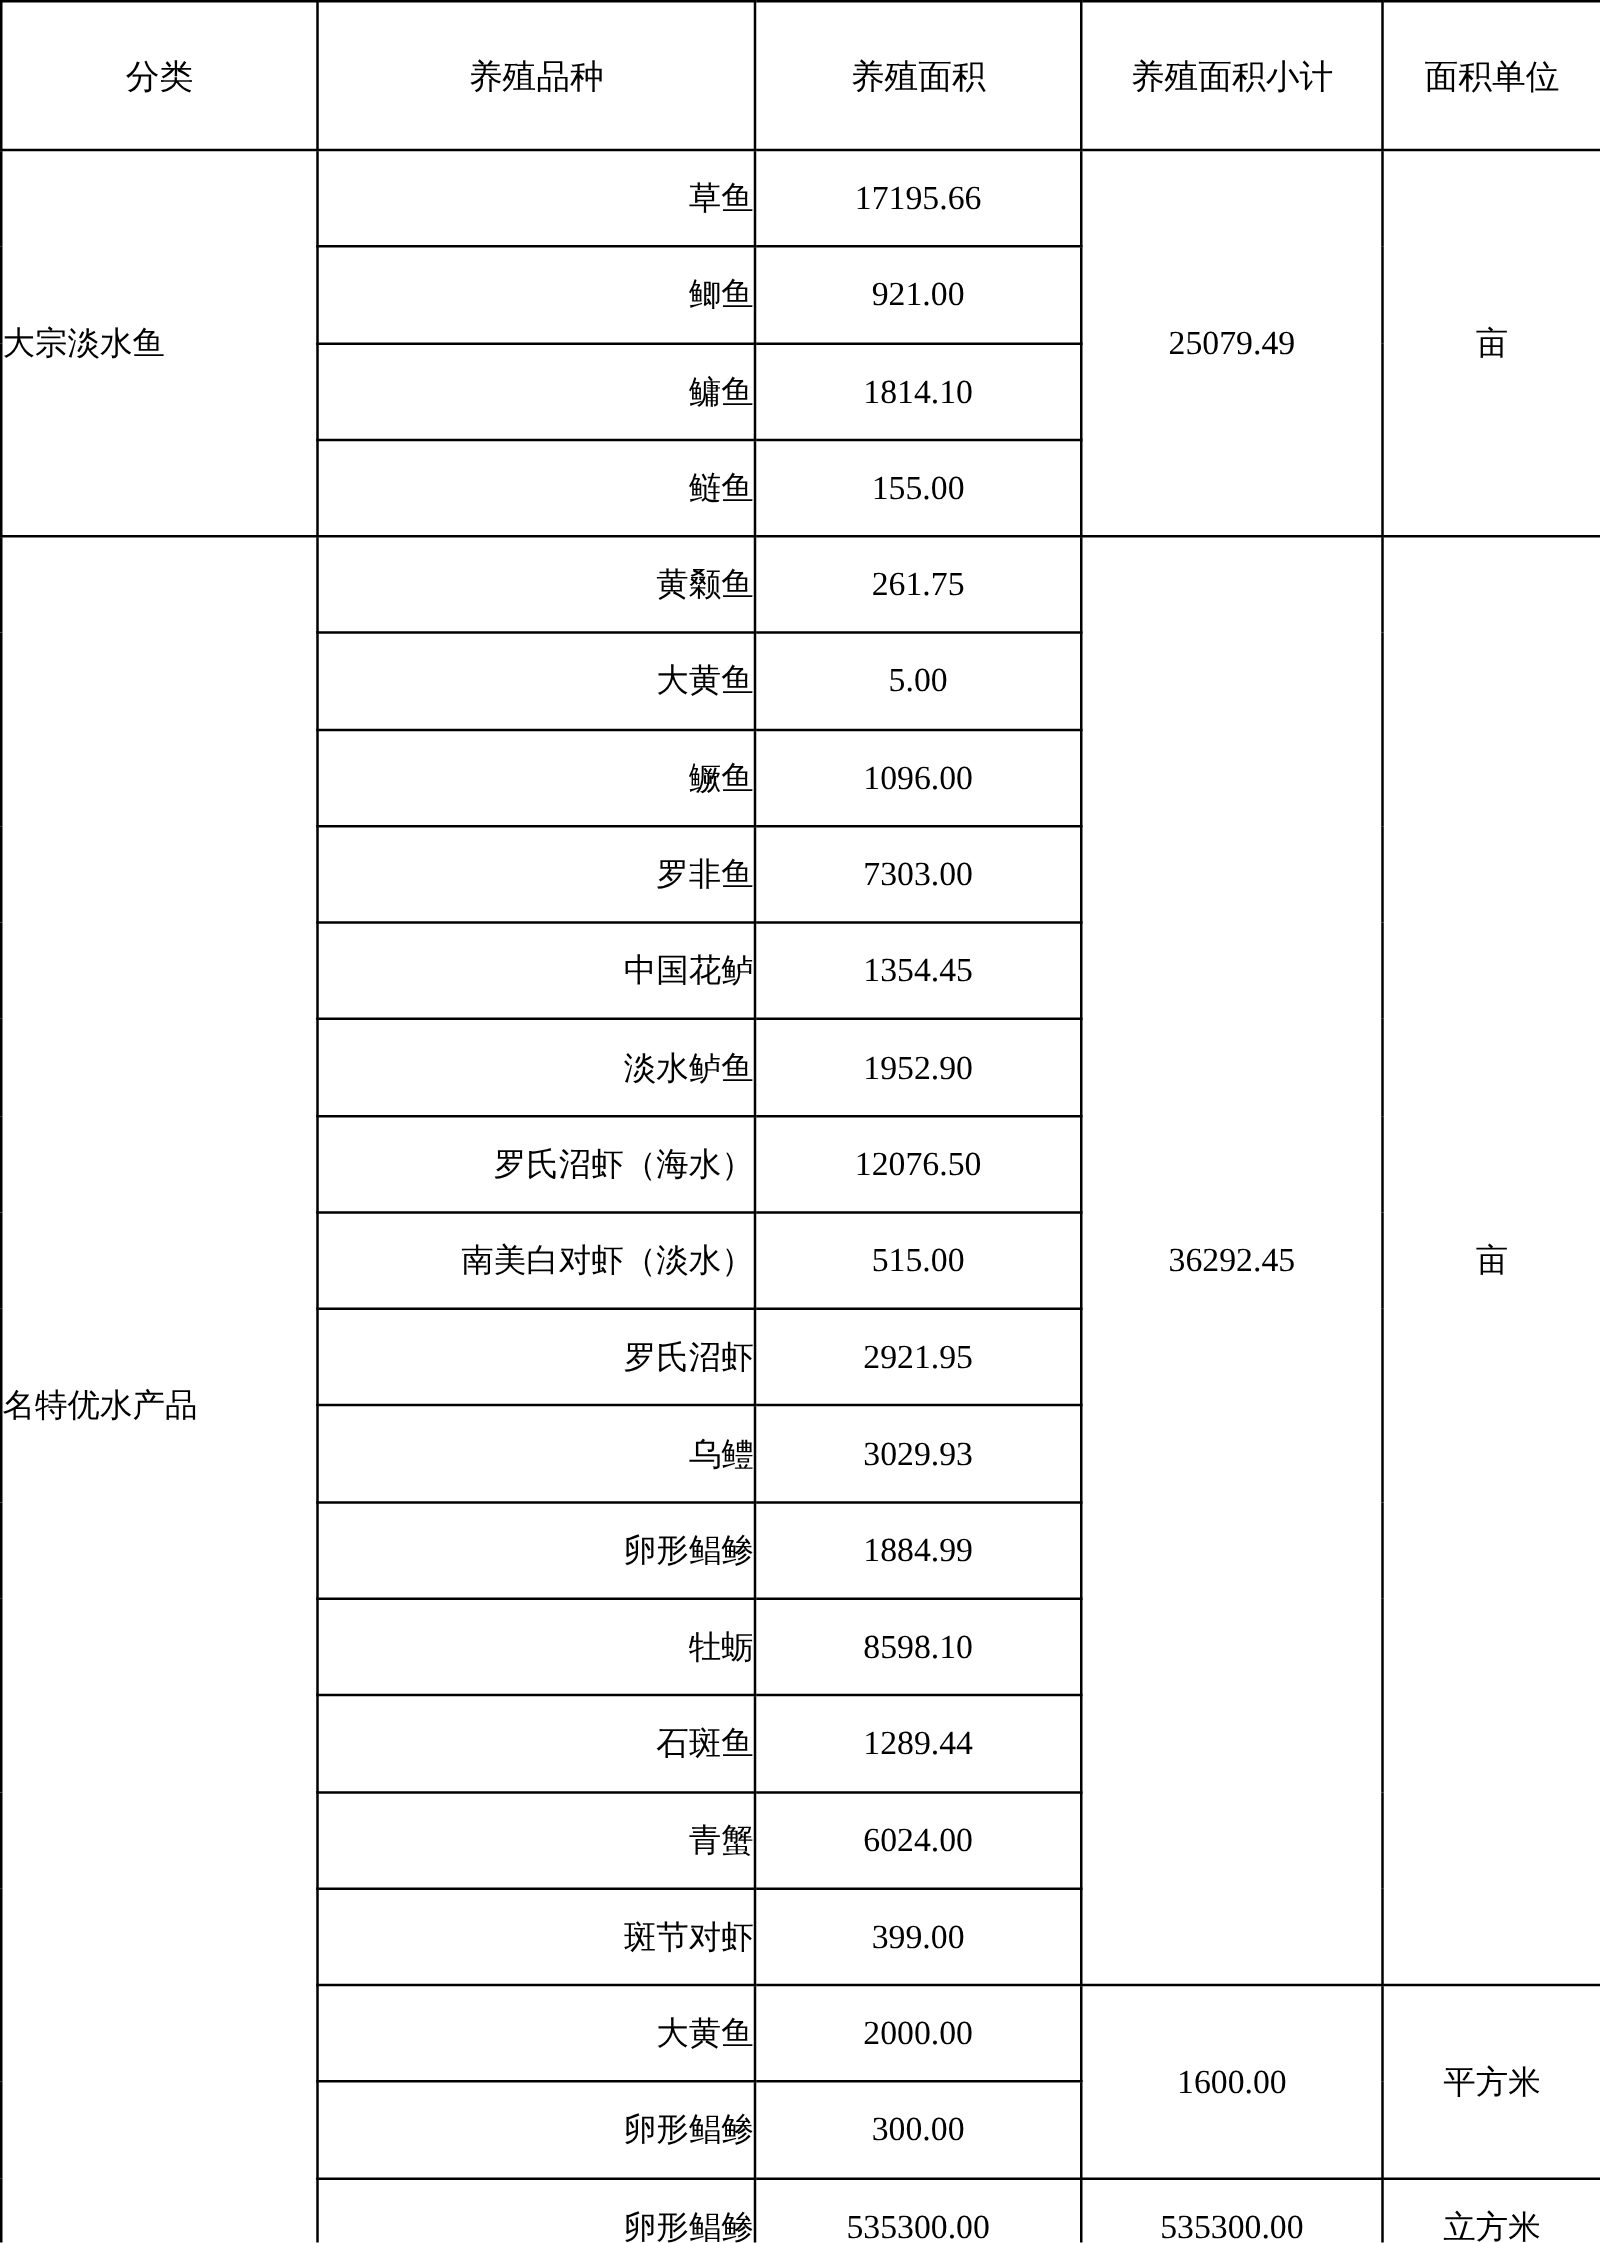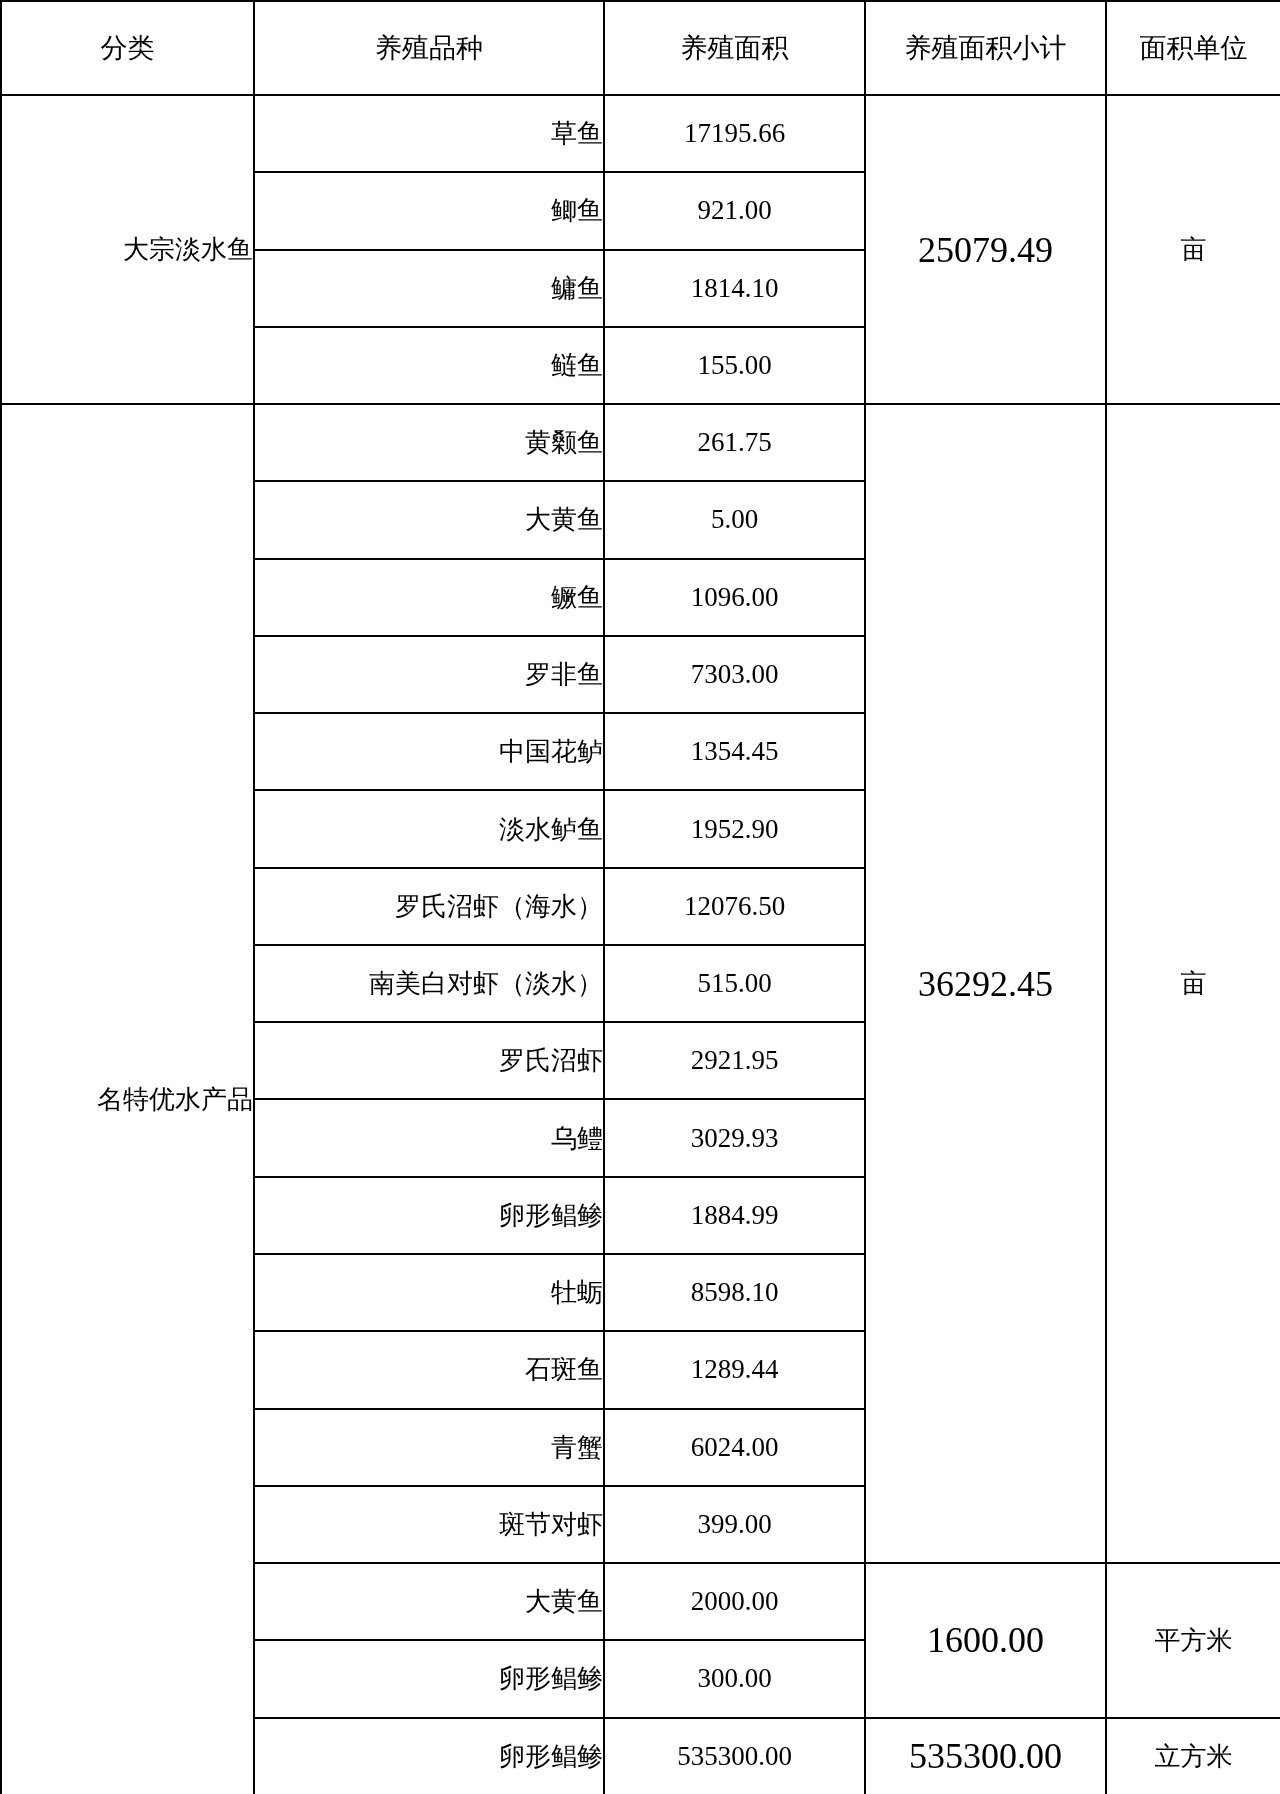--- a/index.html
+++ b/index.html
@@ -25,47 +25,47 @@
     table.aqua col.c3 { width: 261px; }
     table.aqua col.c4 { width: 241px; }
     table.aqua col.c5 { width: 175px; }
     table.aqua th, table.aqua td {
       border: 2.5px solid #000;
       padding: 0;
       vertical-align: middle;
       overflow: hidden;
       white-space: nowrap;
     }
-    table.aqua thead tr { height: 94px; }
+    table.aqua thead tr { height: 119px; }
     table.aqua thead th {
       font-family: "DejaVu Sans", "Liberation Sans", sans-serif;
       font-weight: normal;
       font-size: 27px;
       text-align: center;
       letter-spacing: 0px;
     }
     table.aqua tbody tr { height: 77.27px; }
     td.category {
-      text-align: right;
+      text-align: left;
       font-size: 26px;
     }
     td.species {
       text-align: right;
       padding-left: 32px;
       font-size: 26px;
     }
     td.num {
       text-align: center;
       font-family: "Liberation Serif", "DejaVu Serif", serif;
       font-size: 27px;
     }
     td.subtotal {
       text-align: center;
       font-family: "Liberation Serif", "DejaVu Serif", serif;
-      font-size: 36px;
+      font-size: 27px;
     }
     td.unit {
       text-align: center;
       font-size: 26px;
     }
   </style>
 </head>
 <body>
 
 <table class="aqua">

